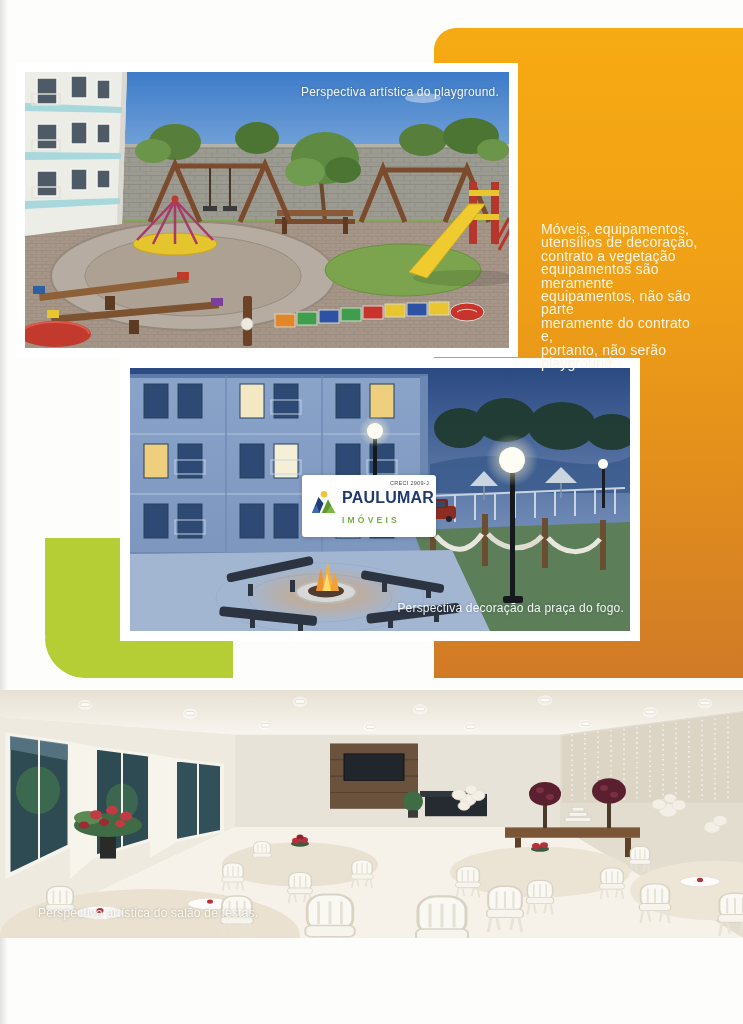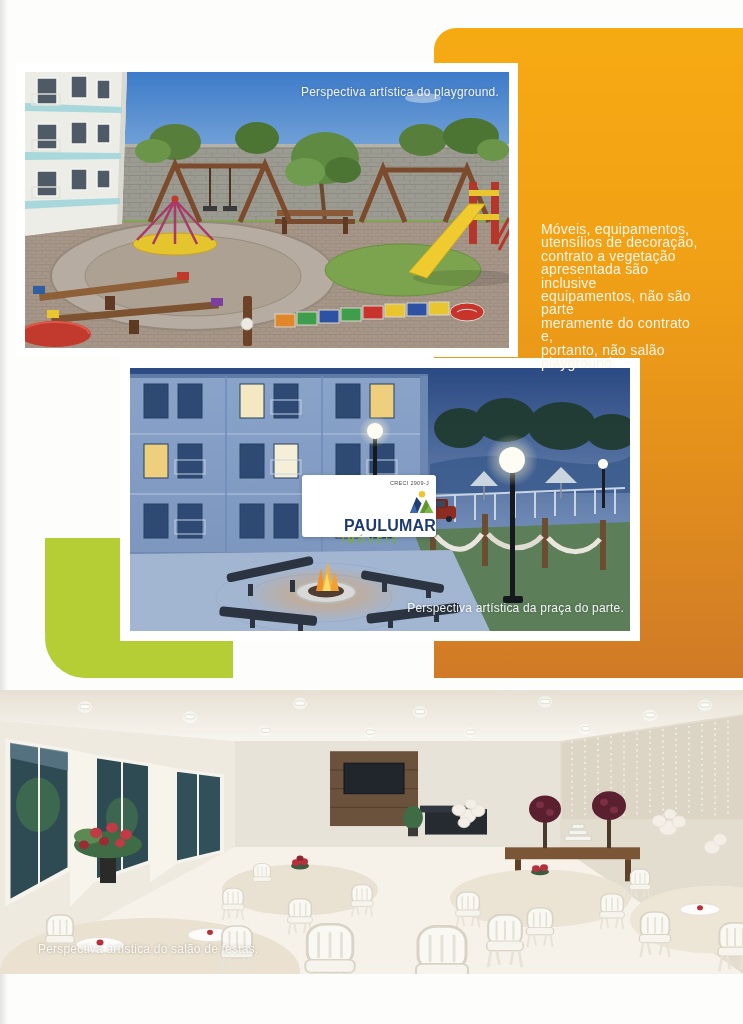--- a/index.html
+++ b/index.html
@@ -13,58 +13,58 @@
         background:linear-gradient(180deg,#F6AA12 0%,#F0A016 38%,#E3901C 66%,#D07A27 100%);}
   .green-v{position:absolute;left:45px;top:538px;width:75px;height:140px;
         background:#B5CE35;border-radius:0 0 0 45px;}
   .green-h{position:absolute;left:45px;top:638px;width:188px;height:40px;
         background:#B5CE35;border-radius:0 0 0 45px;}
   
   .card{position:absolute;background:#ffffff;box-sizing:border-box;}
   .card-inner{position:relative;width:100%;height:100%;overflow:hidden;}
   #card-playground{left:16px;top:63px;width:502px;height:294px;padding:9px;z-index:3;}
   #card-fireplaza{left:120px;top:358px;width:520px;height:283px;padding:10px;z-index:4;}
-  #photo-party{position:absolute;left:0;top:690px;width:743px;height:284px;z-index:2;}
+  #photo-party{position:absolute;left:0;top:690px;width:743px;height:248px;z-index:2;}
   svg.scene{display:block;width:100%;height:100%;}
   
   .caption{position:absolute;color:rgba(255,255,255,.93);font-size:12px;letter-spacing:.2px;
         text-shadow:0 0 3px rgba(30,40,60,.35);white-space:nowrap;}
   #cap-playground{top:13px;right:10px;}
   #cap-fireplaza{bottom:16px;right:6px;}
   #cap-party{left:38px;bottom:18px;color:rgba(255,255,255,.85);
         text-shadow:0 0 3px rgba(90,80,60,.45);}
   .disclaimer{position:absolute;left:541px;top:223px;width:158px;z-index:5;
         color:#FDF4E3;font-size:14px;line-height:13.4px;letter-spacing:.2px;}
   
   .logo-badge{position:absolute;left:172px;top:107px;width:134px;height:62px;
         background:#ffffff;border-radius:3px;box-shadow:0 1px 4px rgba(20,30,50,.25);}
   .logo-registry{position:absolute;top:5px;right:7px;font-size:5.5px;color:#4a4a52;letter-spacing:.3px;}
-  .logo-row{display:flex;align-items:flex-end;gap:4px;margin:15px 0 0 8px;flex-direction:column;}
+  .logo-row{display:flex;align-items:flex-start;gap:4px;margin:15px 0 0 8px;}
   .logo-brand{font-size:16px;font-weight:700;color:#1E3A6E;letter-spacing:.2px;line-height:1;}
   .logo-segment{font-size:8.5px;font-weight:700;color:#76B043;letter-spacing:3.2px;margin:2px 0 15px 40px;line-height:1;}
 </style>
 </head>
 <body>
 
 <div id="page">
   <div class="page-edge"></div>
 
   <div class="orange-panel"></div>
 
   <div class="green-v"></div>
   <div class="green-h"></div>
 
   <div class="disclaimer">
     <div>Móveis, equipamentos,</div>
     <div>utensílios de decoração,</div>
     <div>contrato a vegetação</div>
-    <div>apresentada são inclusive</div>
+    <div>equipamentos são meramente</div>
     <div>equipamentos, não são parte</div>
     <div>meramente do contrato e,</div>
-    <div>portanto, não salão</div>
+    <div>portanto, não serão</div>
     <div>playground.</div>
   </div>
 
   <div class="card" id="card-playground">
     <div class="card-inner">
       <svg class="scene" viewBox="0 0 484 276" preserveAspectRatio="none">
         <defs>
           <linearGradient id="sky1" x1="0" y1="0" x2="0" y2="1">
             <stop offset="0" stop-color="#3D7BC9"></stop>
               <stop offset="1" stop-color="#A7C8E6"></stop>
@@ -337,21 +337,21 @@
             <polygon points="11.5,23 18,9.5 25.5,23" fill="#7CB742"></polygon>
             <polygon points="18,9.5 21,15.5 16,23 12.5,23" fill="#5E9732"></polygon>
           </svg>
           <div>
             <div class="logo-brand">PAULUMAR</div>
           </div>
         </div>
         <div class="logo-segment">IMÓVEIS</div>
       </div>
 
-      <div class="caption" id="cap-fireplaza">Perspectiva artística da praça do parte.</div>
+      <div class="caption" id="cap-fireplaza">Perspectiva decoração da praça do fogo.</div>
     </div>
   </div>
 
   <div id="photo-party">
     <div class="card-inner">
       <svg class="scene" viewBox="0 0 743 334" preserveAspectRatio="none">
         <defs>
           <linearGradient id="ceil" x1="0" y1="0" x2="0" y2="1">
             <stop offset="0" stop-color="#E7E1D4"></stop>
               <stop offset="1" stop-color="#F8F5EF"></stop>

